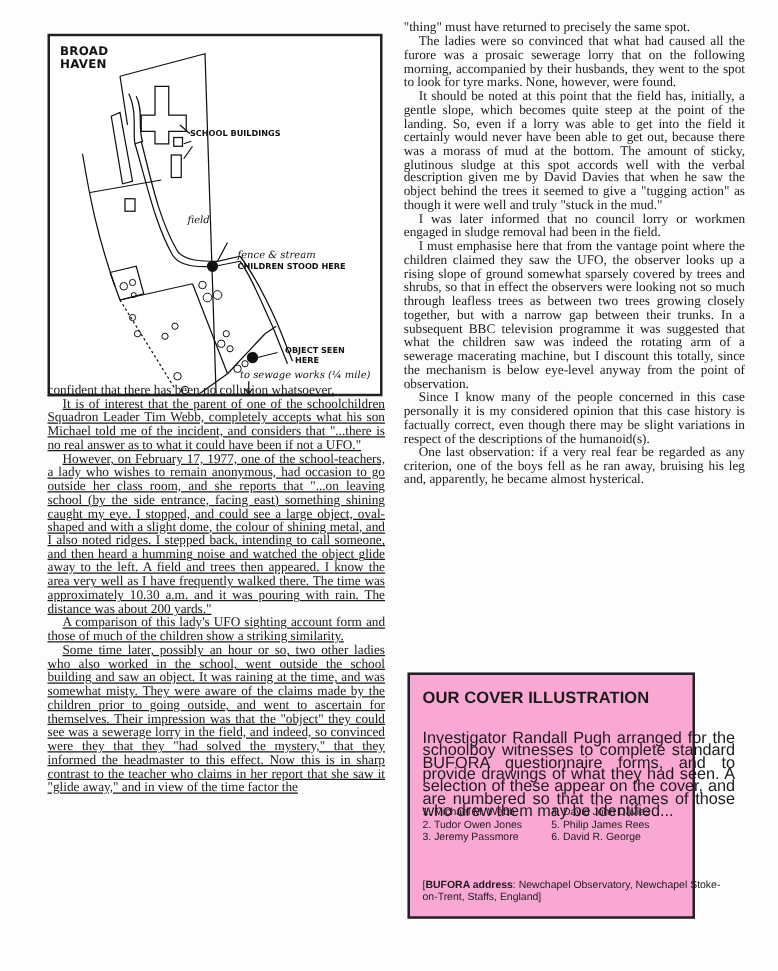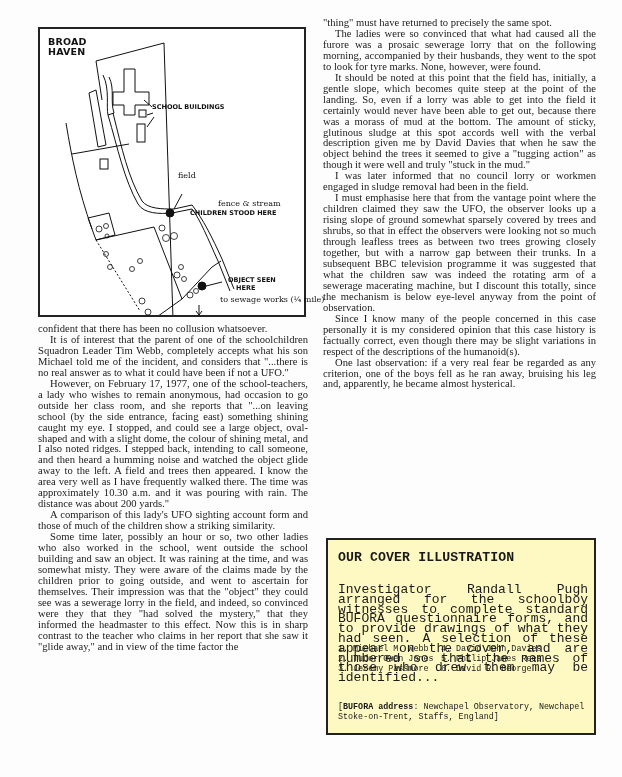--- a/index.html
+++ b/index.html
@@ -2,27 +2,27 @@
 <html><head>
 <meta charset="utf-8">
 <style>
   html, body { margin:0; padding:0; }
   body { width:622px; height:777px; background:#ffffff; position:relative; overflow:hidden; }
   .page { position:absolute; left:0; top:0; width:622px; height:777px; background:#fdfdfd; }
   .map-frame { position:absolute; left:38px; top:27px; width:268px; height:290px; border:2px solid #222; box-sizing:border-box; background:#fff;padding-left:32px; }
   .map-frame svg { position:absolute; left:0; top:0; width:264px; height:286px; }
   .map-title { position:absolute; left:8px; top:8px; font-family:"DejaVu Sans", sans-serif; font-weight:bold; font-size:9.5px; line-height:10px; color:#111; white-space:pre-line; letter-spacing:0.2px; }
   .map-label { position:absolute; font-family:"DejaVu Sans", sans-serif; font-size:6.5px; color:#111; font-weight:bold; white-space:nowrap; }
-  .map-italic { position:absolute; font-family:"DejaVu Serif", serif; font-size:8px; color:#111; white-space:nowrap;margin-left:28px; }
+  .map-italic { position:absolute; font-family:"DejaVu Serif", serif; font-style:italic; font-size:8px; color:#111; white-space:nowrap; }
   .col { position:absolute; font-family:"Liberation Serif", serif; font-size:10.6px; line-height:10.95px; color:#1a1a1a; text-align:justify; }
   .col p { margin:0; text-indent:12px; }
   .col p.noindent { text-indent:0; }
-  .left-col { left:38px; top:324px; width:270px; }
+  .left-col { left:38px; top:308px; width:270px;text-decoration:underline; }
   .right-col { left:323px; top:18px; width:273px; }
-  .cover-box { position:absolute; left:326px; top:538px; width:270px; height:197px; border:2px solid #222; box-sizing:border-box; background:#fef9c3; font-family:Liberation Mono, monospace; color:#1a1a1a; }
+  .cover-box { position:absolute; left:326px; top:538px; width:230px; height:197px; border:2px solid #222; box-sizing:border-box; background:#f9a8d4; font-family:Liberation Sans, sans-serif; color:#1a1a1a; }
   .cover-title { position:absolute; left:10px; top:10px; font-weight:bold; font-size:13.2px; letter-spacing:0.1px; }
   .cover-body { position:absolute; left:10px; top:45px; width:250px; font-size:13px; line-height:9.8px; text-align:justify; }
   .names { position:absolute; left:10px; top:105px; width:250px; font-size:8.4px; line-height:9.8px; }
   .names .row { display:flex; }
   .names .c1 { width:103px; }
   .extracts { position:absolute; left:10px; top:138px; width:250px; font-size:8.4px; line-height:9.8px; text-align:justify; }
   .address { position:absolute; left:10px; top:163px; width:250px; font-size:8.4px; line-height:9.8px; }
   .address b { font-weight:bold; }
 </style>
 </head>

